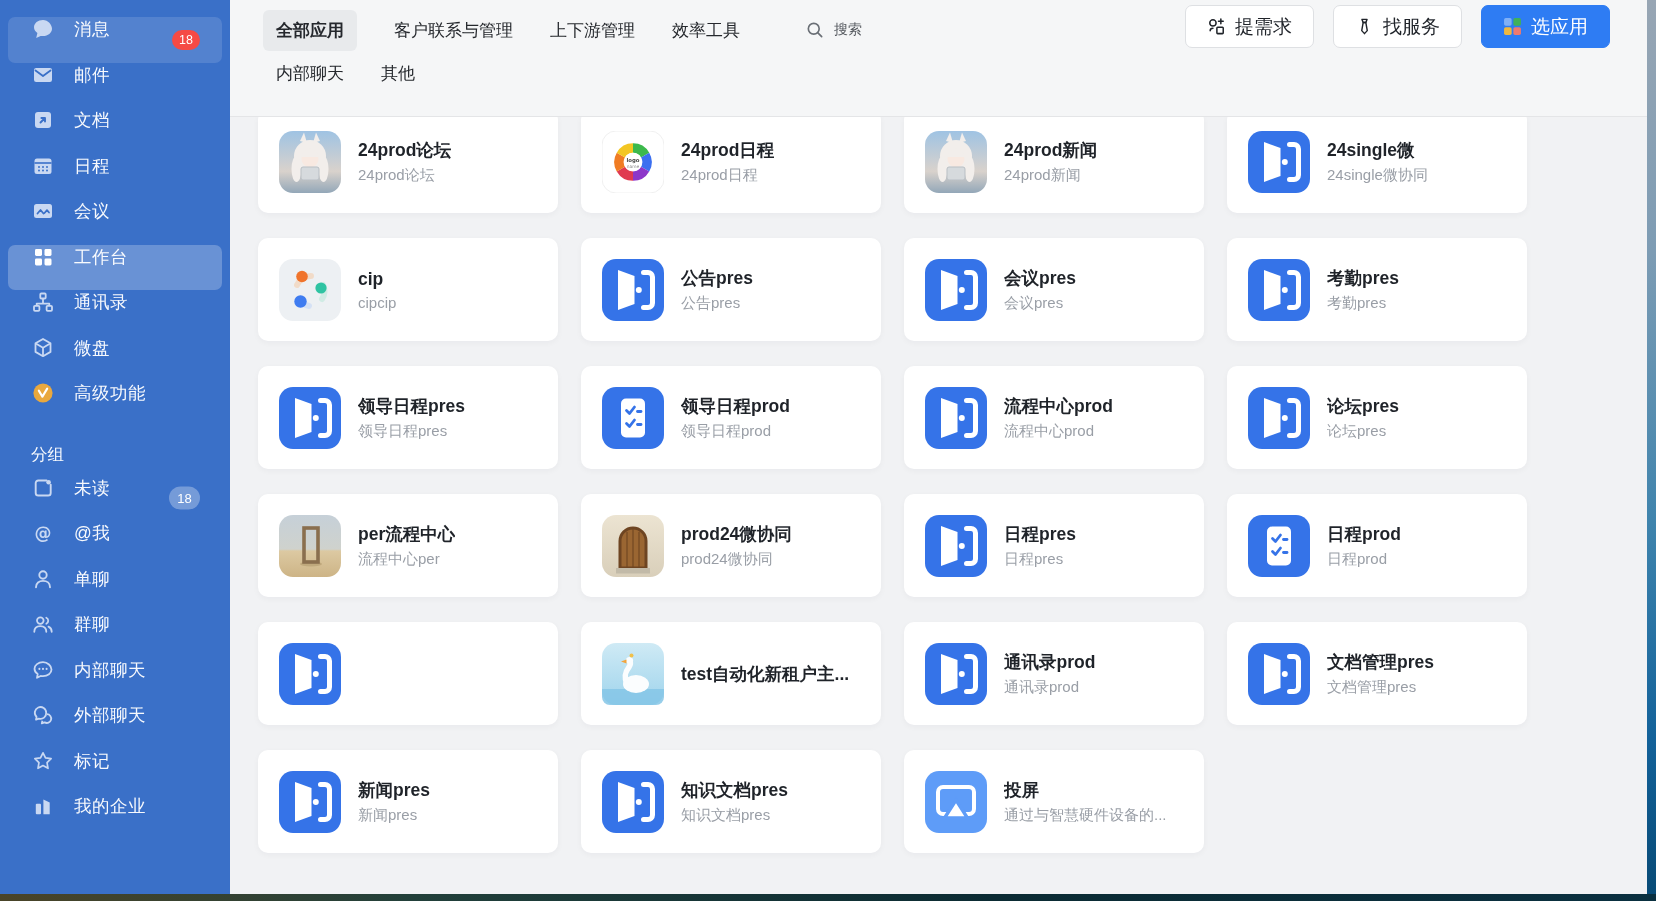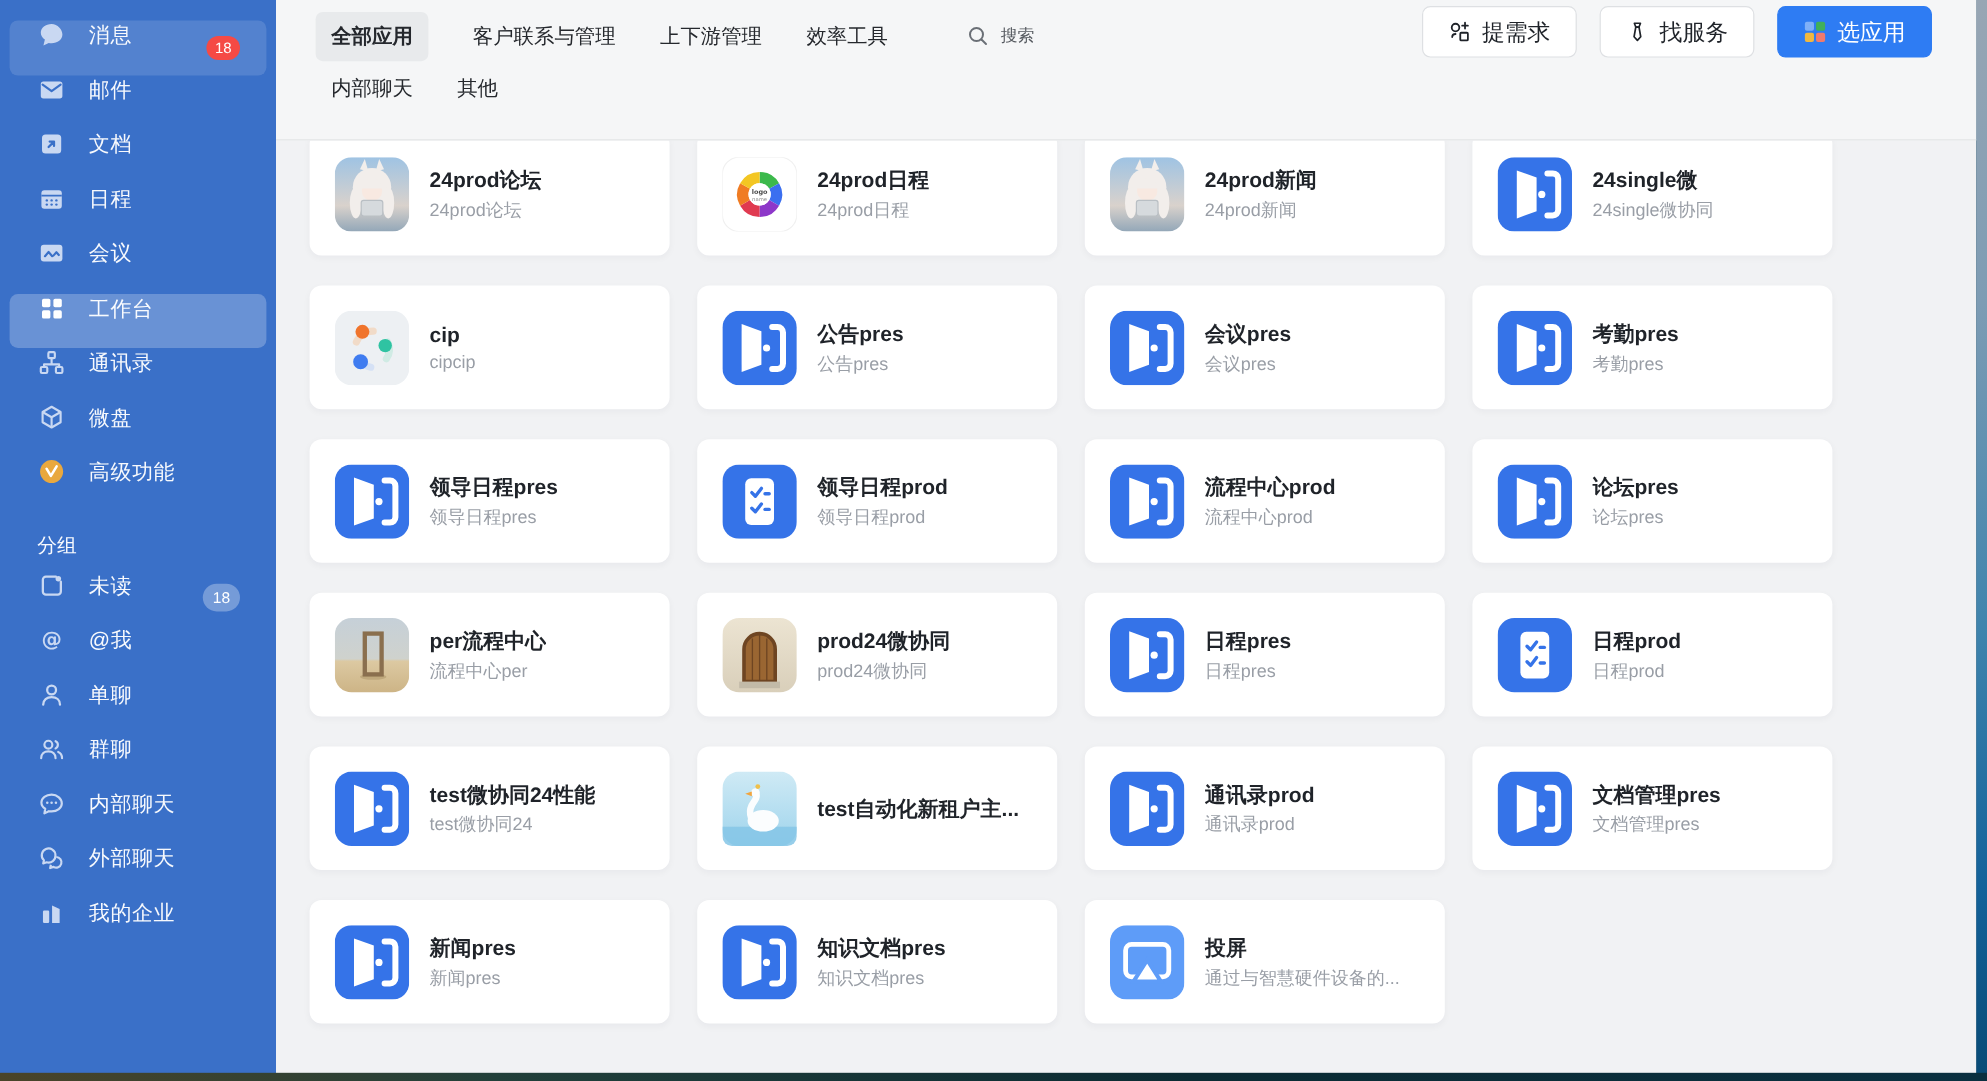--- a/index.html
+++ b/index.html
@@ -404,20 +404,26 @@
           <span class="nav-label">内部聊天</span>
         </div>
         <div class="nav-item">
           <svg class="s-icon">
             <use href="#s-chatdbl" xlink:href="#s-chatdbl"></use>
           </svg>
           <span class="nav-label">外部聊天</span>
         </div>
         <div class="nav-item">
           <svg class="s-icon">
+            <use href="#s-star" xlink:href="#s-star"></use>
+          </svg>
+          <span class="nav-label">标记</span>
+        </div>
+        <div class="nav-item">
+          <svg class="s-icon">
             <use href="#s-ent" xlink:href="#s-ent"></use>
           </svg>
           <span class="nav-label">我的企业</span>
         </div>
       </div>
   </div>
 
   <div class="main">
     <div class="topbar">
       <div class="tab-row row1">
@@ -637,24 +643,20 @@
               <div class="app-title">日程prod</div>
               <div class="app-sub">日程prod</div>
             </div>
           </div>
           <div class="card">
             <div class="app-icon">
               <svg>
                 <use href="#i-door" xlink:href="#i-door"></use>
               </svg>
             </div>
-            <div class="app-text">
-              <div class="app-title">test微协同24性能</div>
-              <div class="app-sub">test微协同24</div>
-            </div>
           </div>
           <div class="card">
             <div class="app-icon">
               <svg>
                 <use href="#i-swan" xlink:href="#i-swan"></use>
               </svg>
             </div>
             <div class="app-text">
               <div class="app-title">test自动化新租户主...</div>
             </div>

